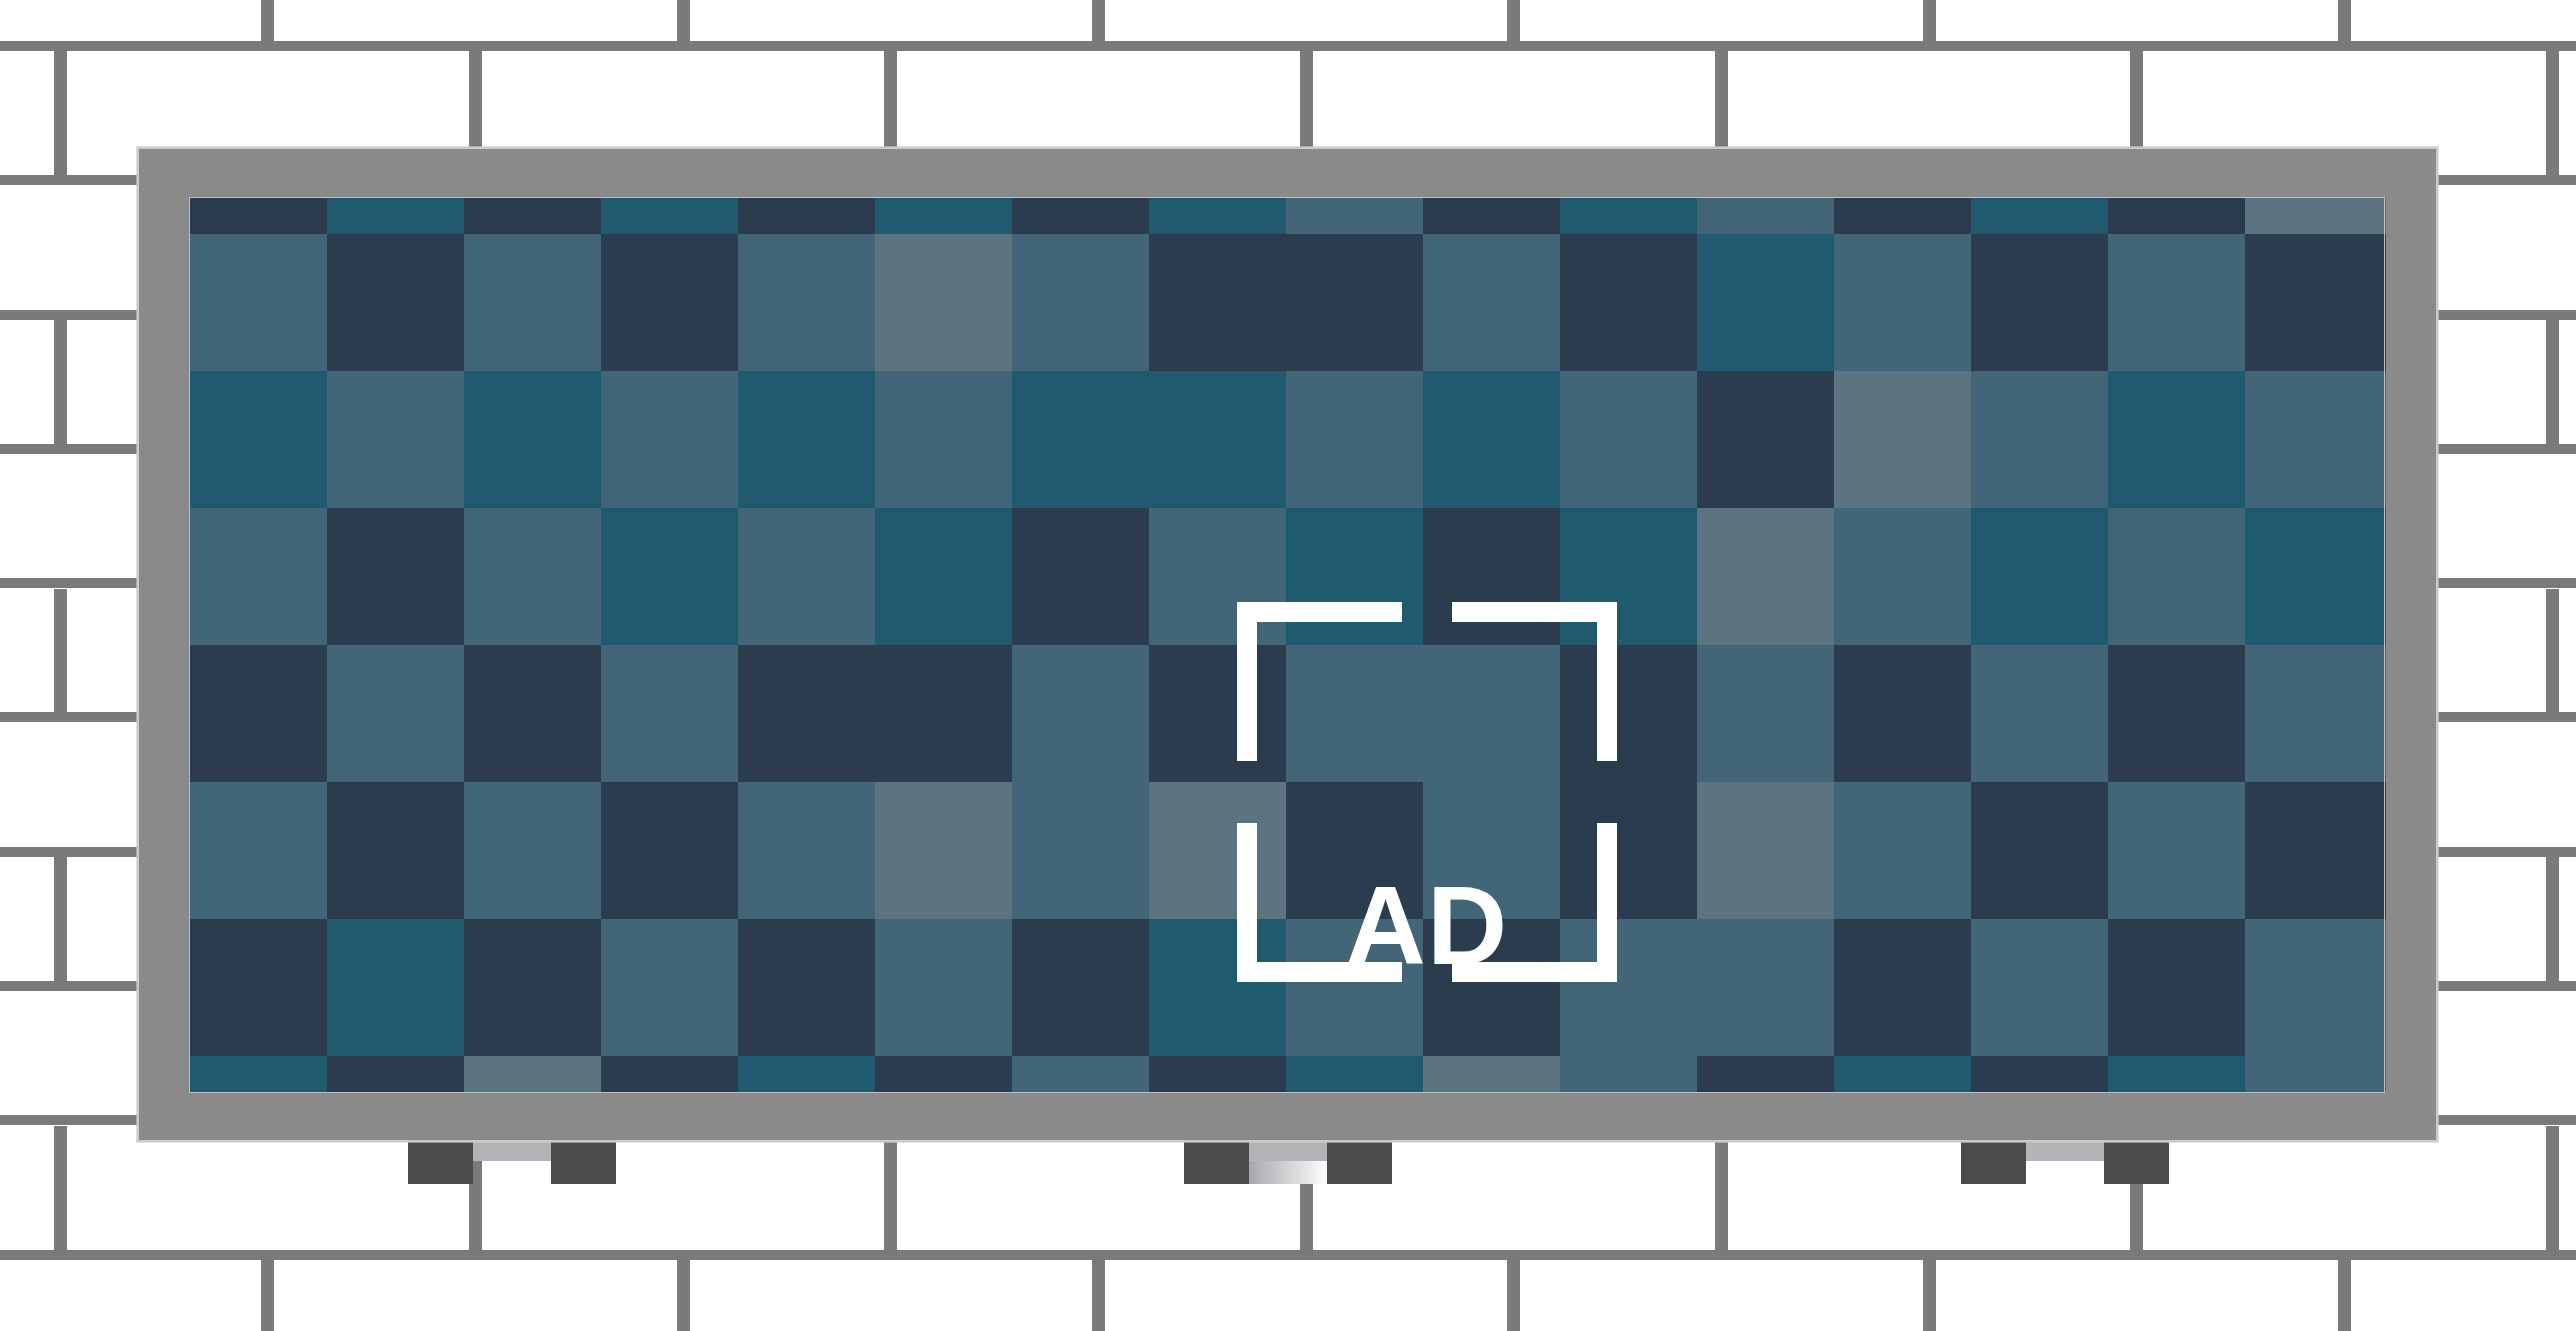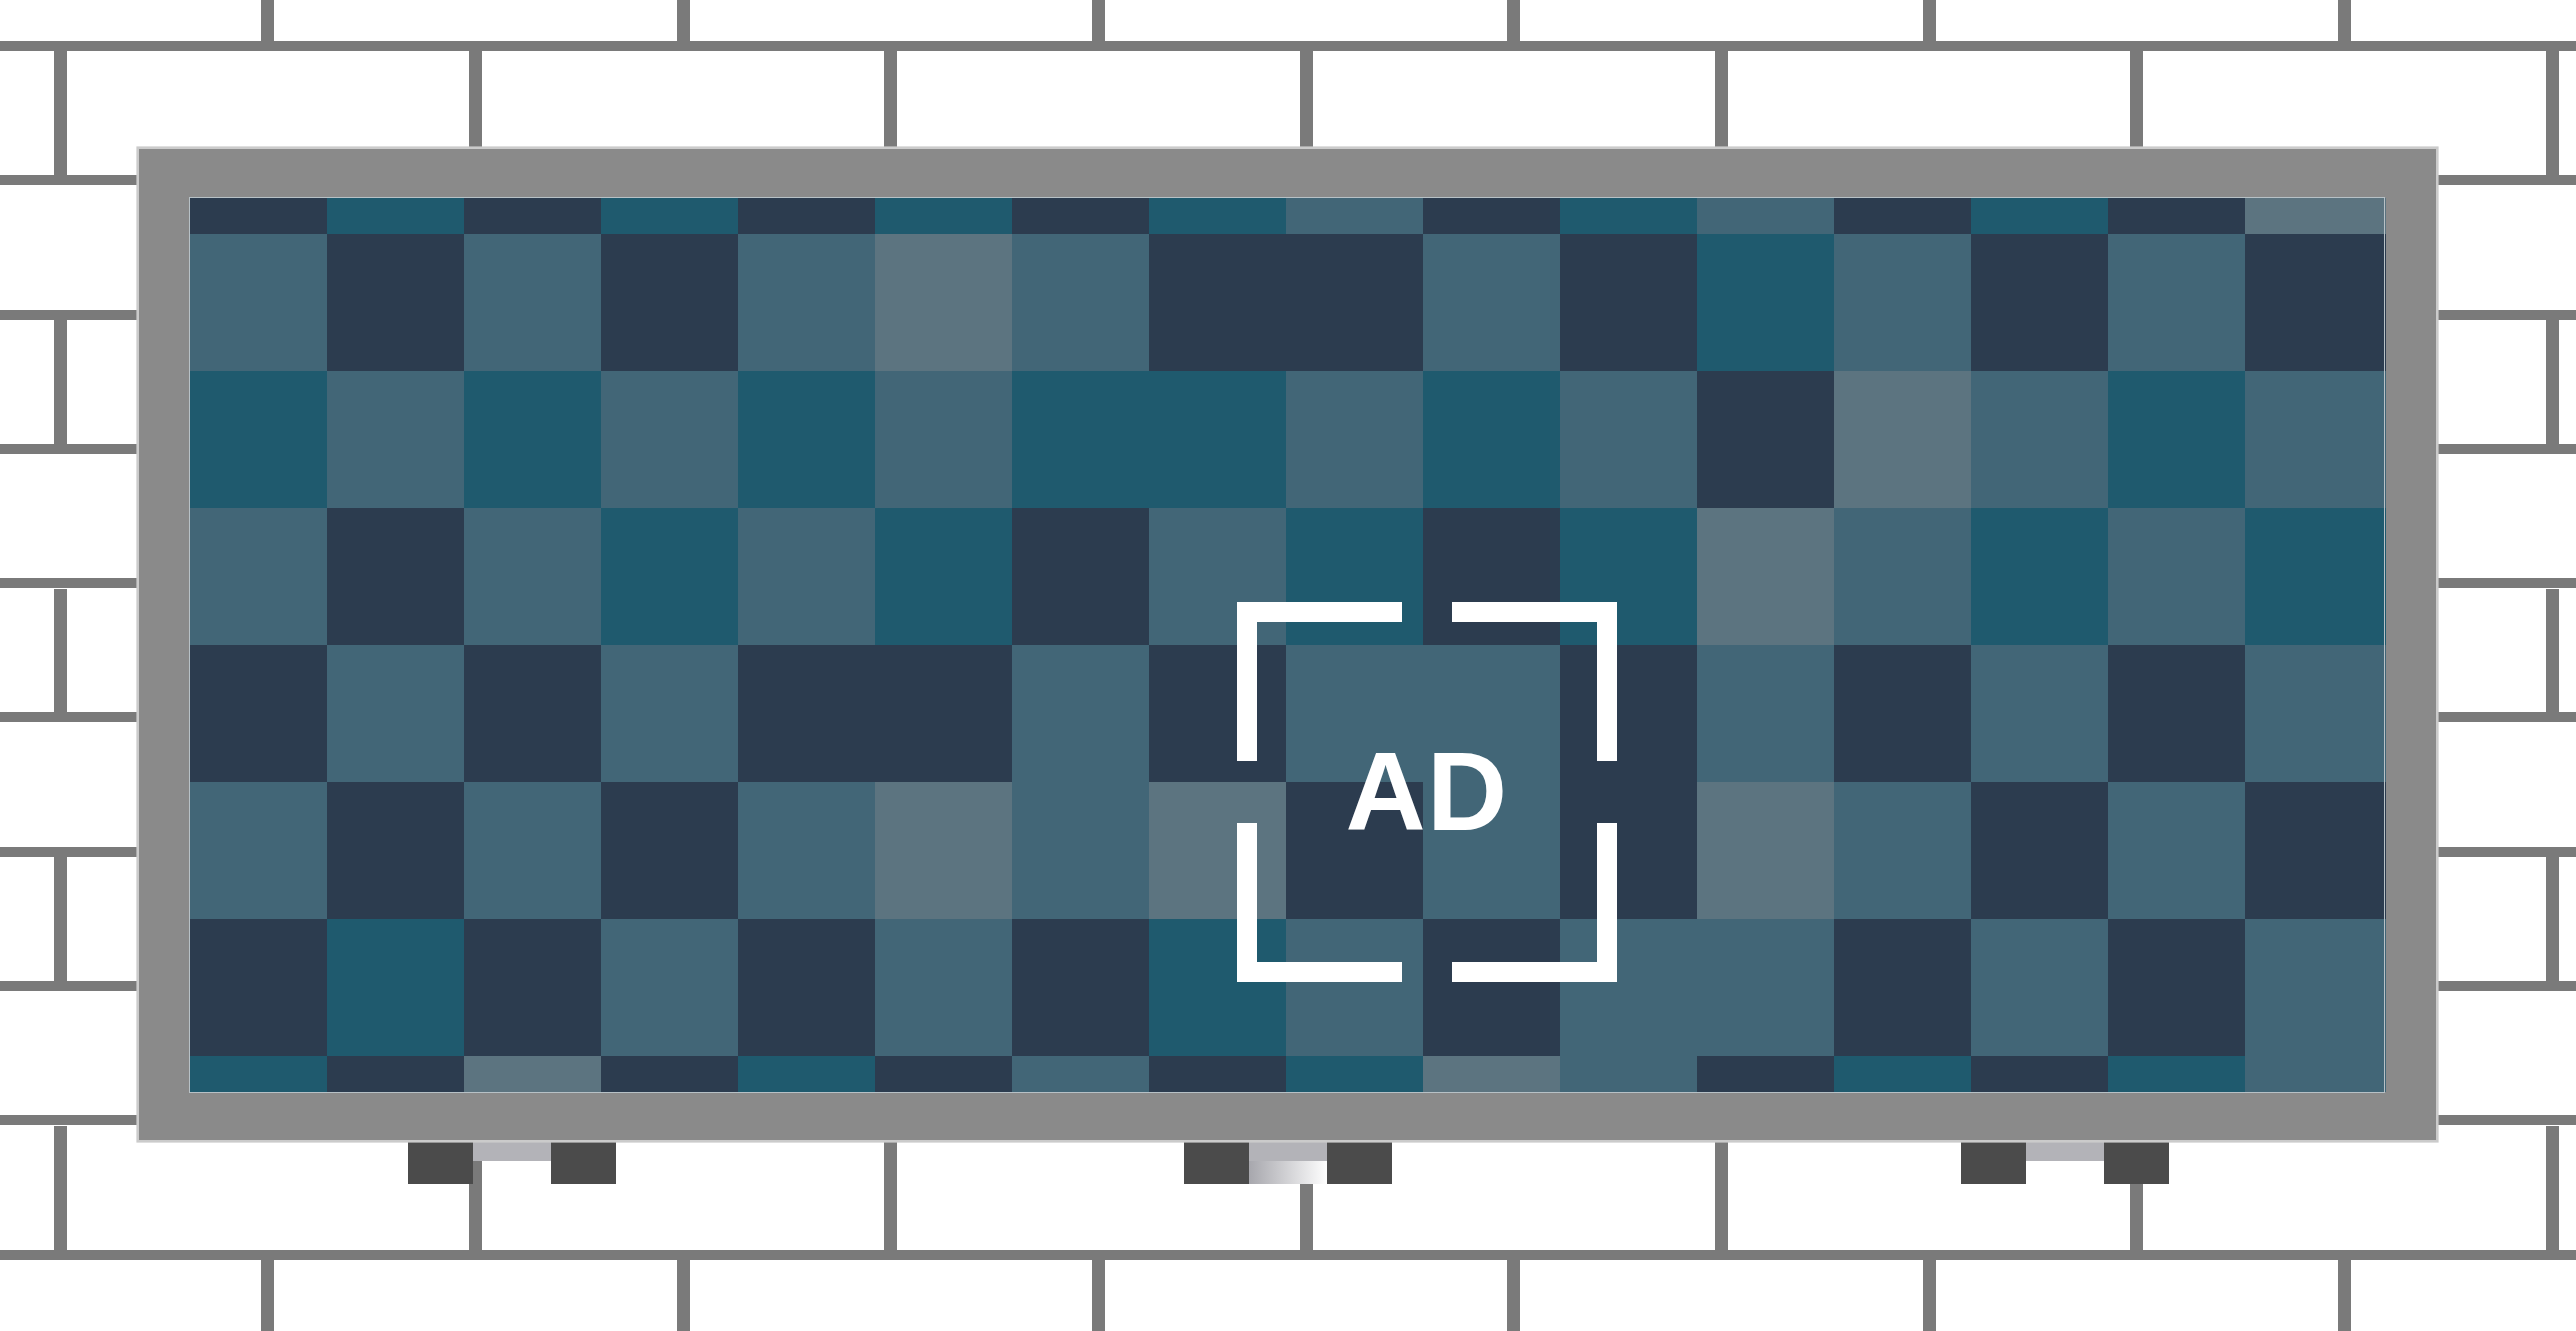--- a/index.html
+++ b/index.html
@@ -22,21 +22,21 @@
     position:absolute;left:51px;top:49px;width:2194px;height:894px;
     outline:1.9px solid var(--bezel);
     display:grid;
     grid-template-columns:repeat(15,137px) 141px;
     grid-template-rows:36px repeat(6,137px) 36px;
   }
   .cell{width:100%;height:100%;}
   
   #ad-frame{
     position:absolute;left:1098px;top:453px;width:380px;height:380px;z-index:3;
-    display:flex;align-items:center;justify-content:center;
+    display:flex;align-items:flex-end;justify-content:center;
   }
   .corner{position:absolute;width:165px;height:159px;box-sizing:border-box;}
   .corner.tl{left:0;top:0;border-top:20px solid var(--bracket);border-left:20px solid var(--bracket);}
   .corner.tr{right:0;top:0;border-top:20px solid var(--bracket);border-right:20px solid var(--bracket);}
   .corner.bl{left:0;bottom:0;border-bottom:20px solid var(--bracket);border-left:20px solid var(--bracket);}
   .corner.br{right:0;bottom:0;border-bottom:20px solid var(--bracket);border-right:20px solid var(--bracket);}
   #ad-label{
     color:var(--bracket);font-size:111px;font-weight:700;letter-spacing:1.3px;
     line-height:1;user-select:none;
   }

